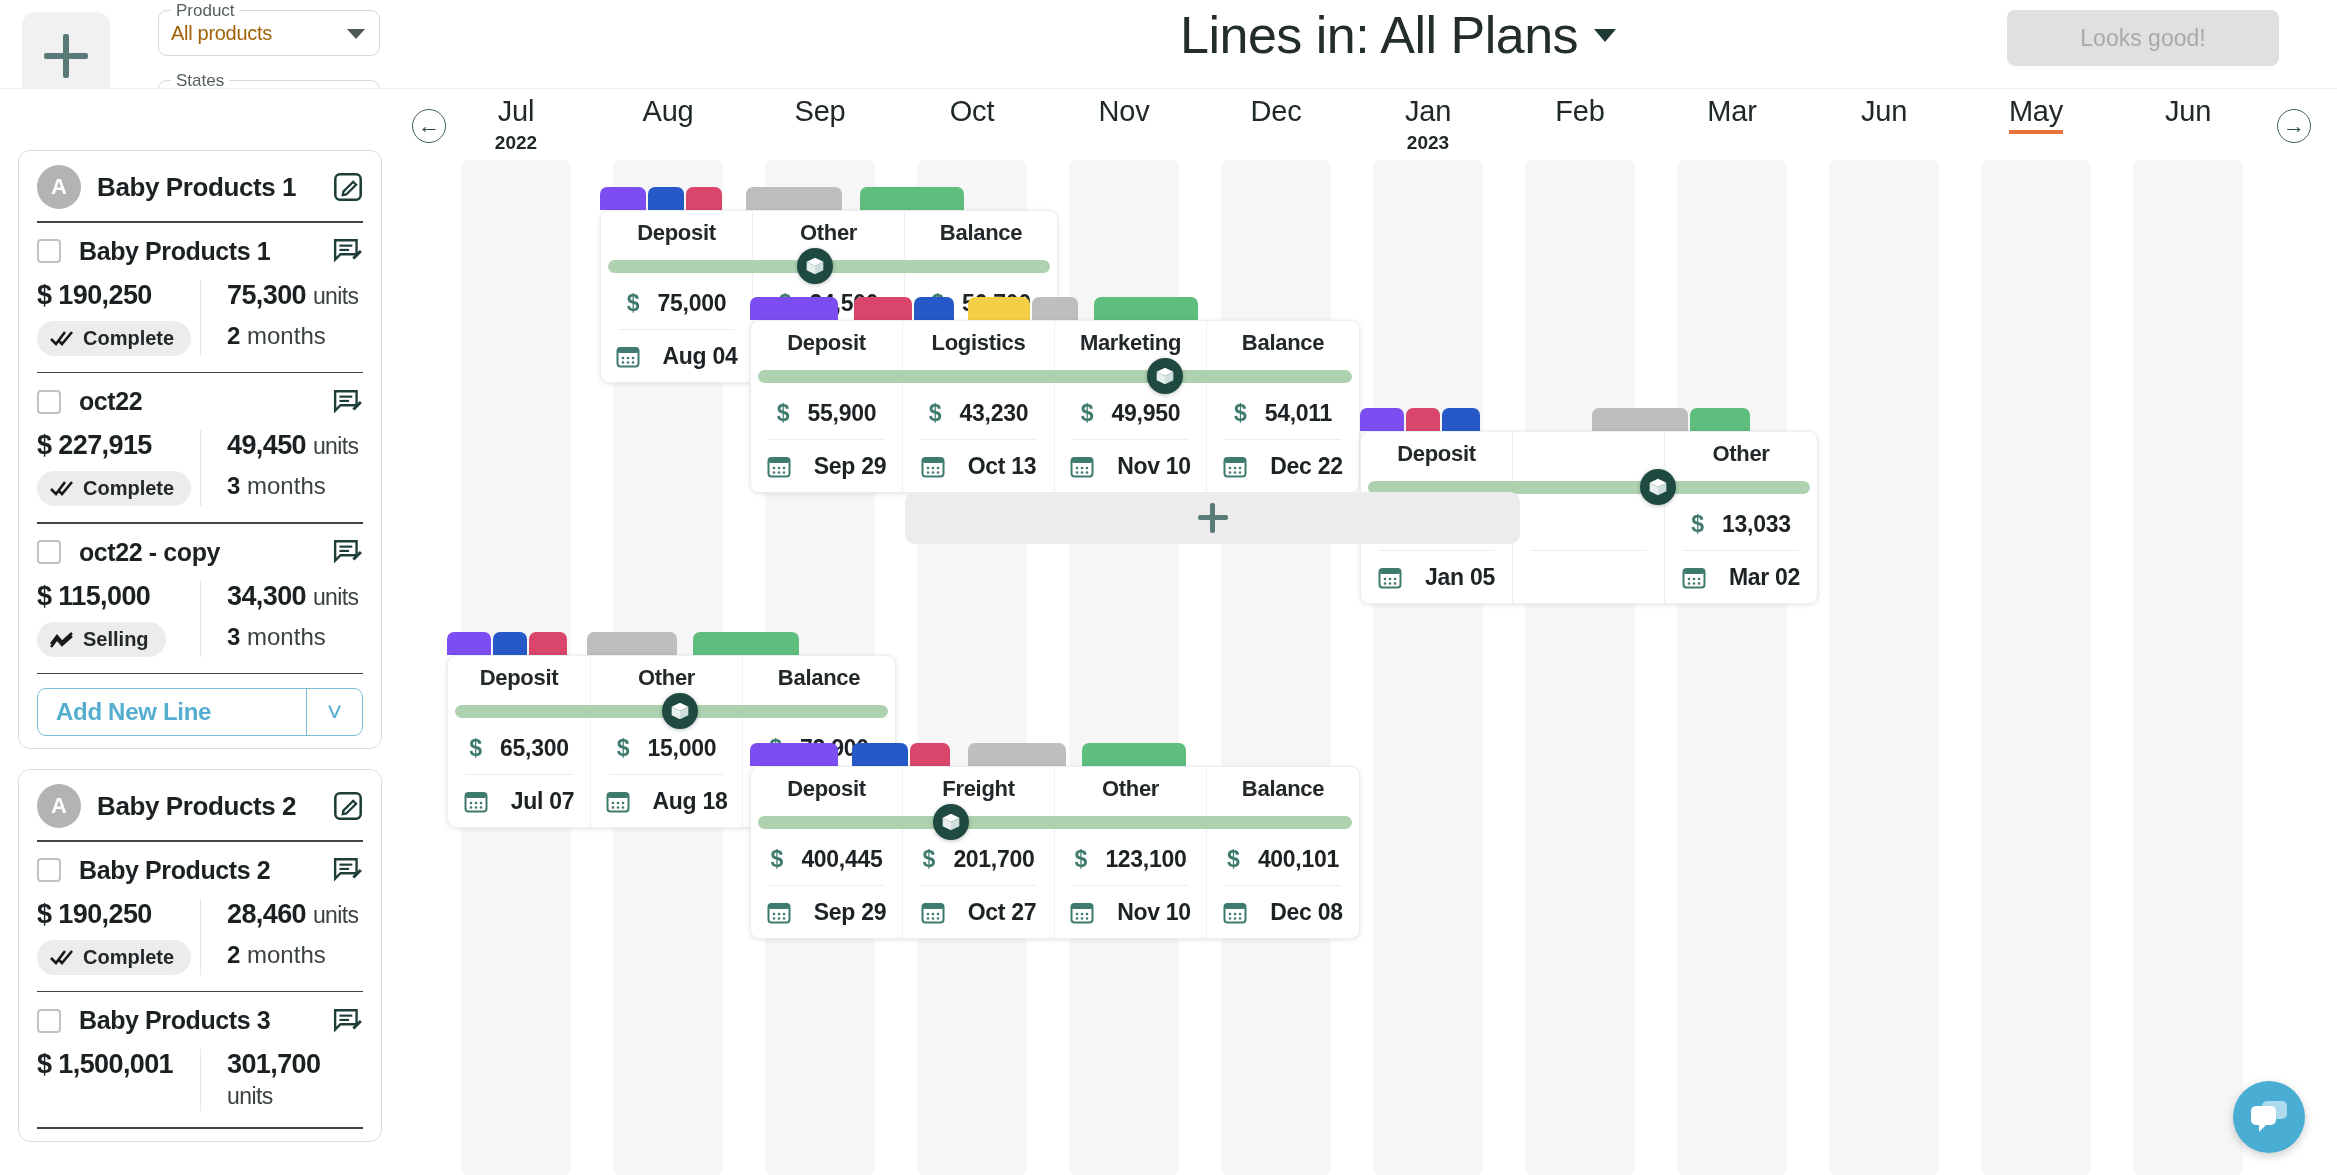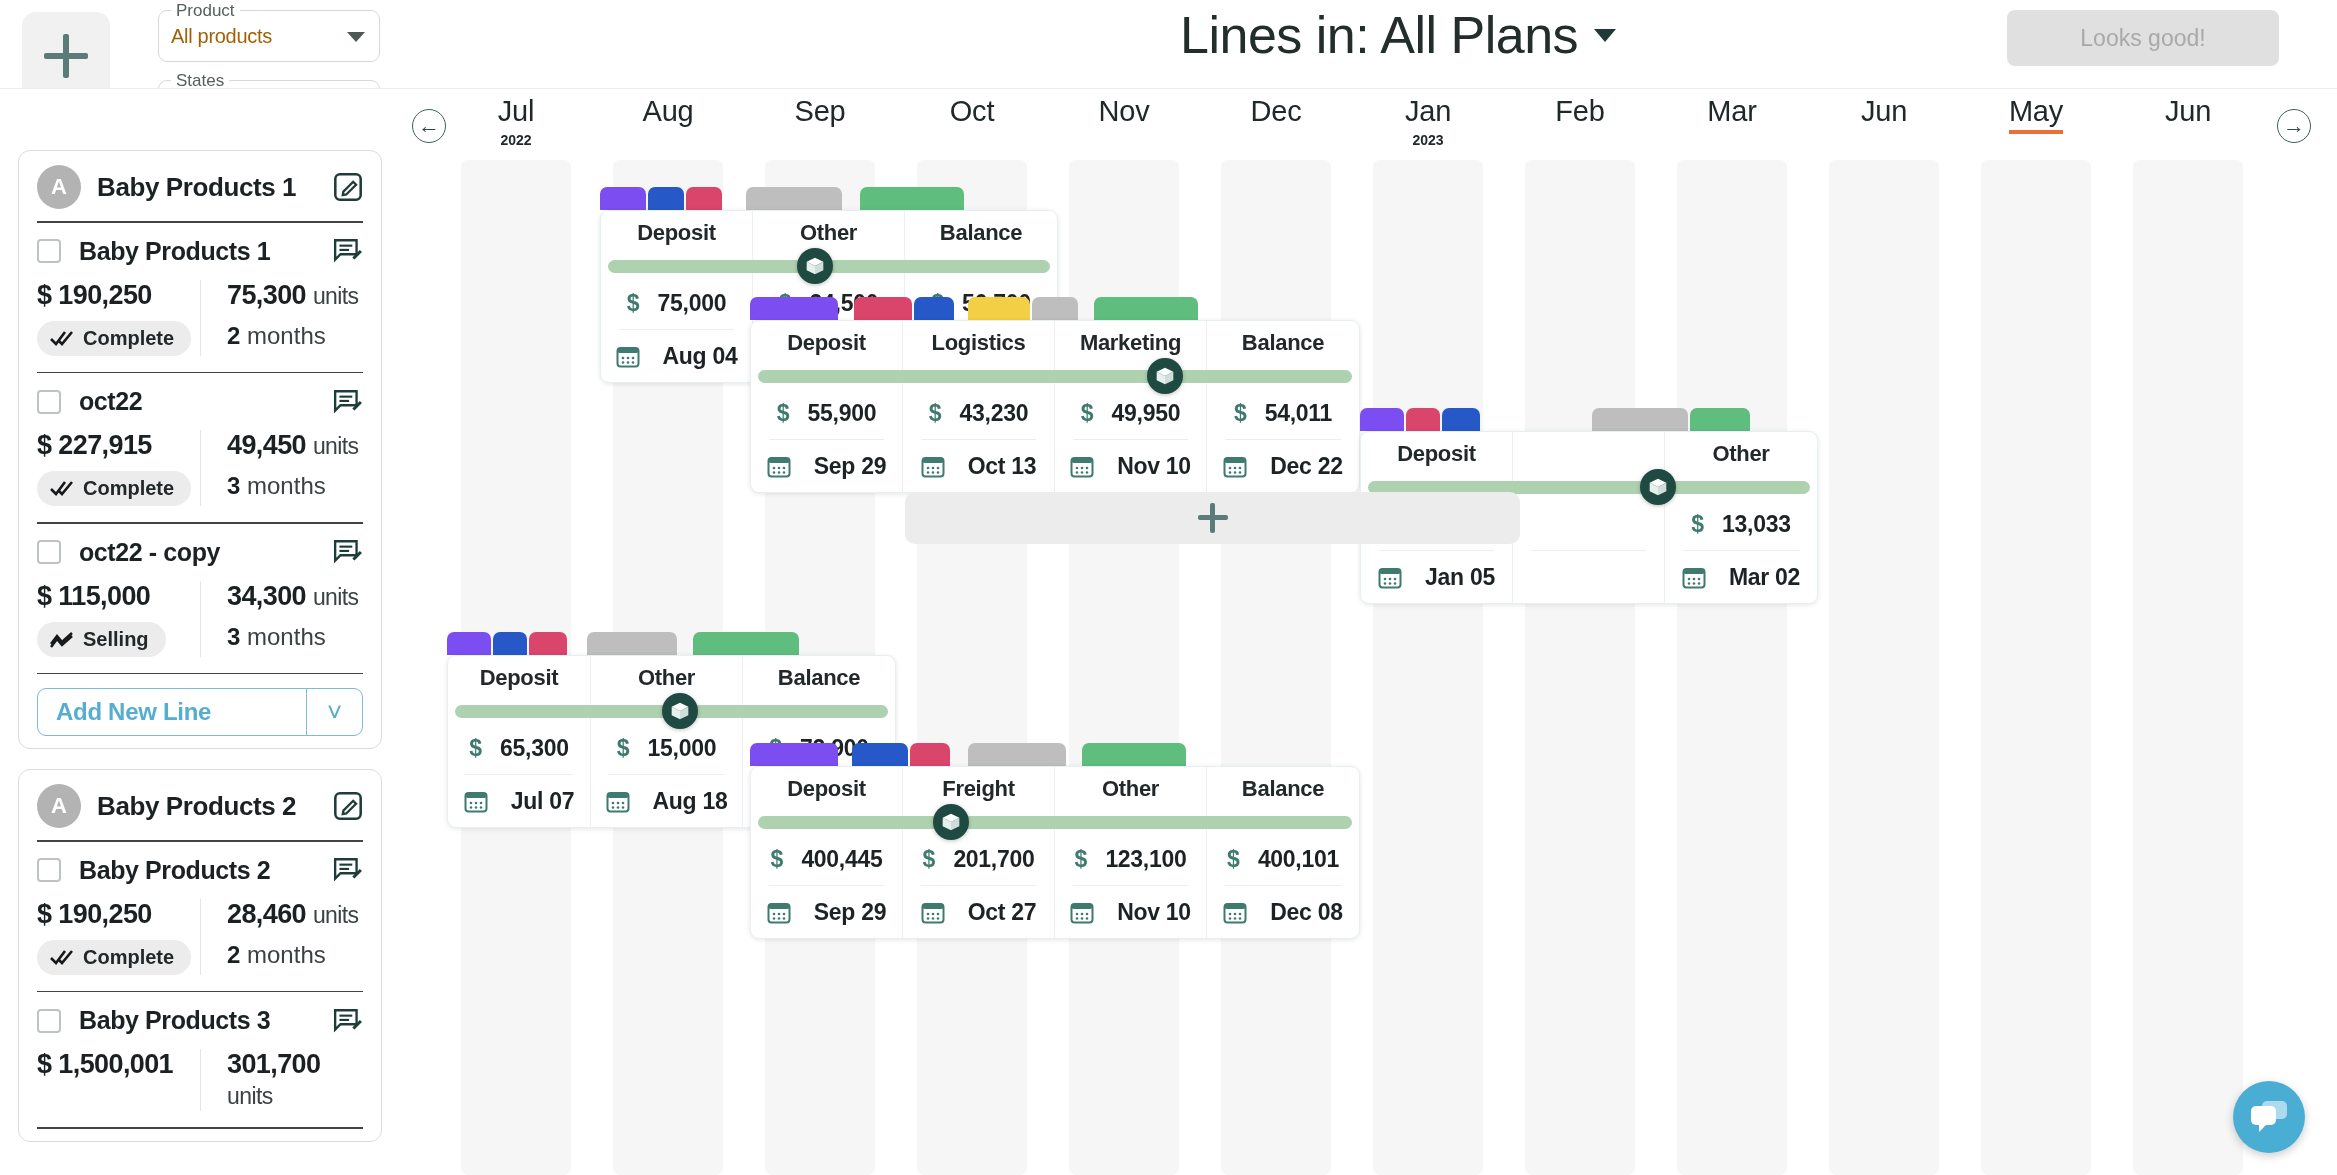--- a/index.html
+++ b/index.html
@@ -24,21 +24,21 @@
   .plus-glyph:before, .plus-glyph:after {
     content: ""; position: absolute; background: #5a7b78; border-radius: 2px;
   }
   .plus-glyph:before { left: 0; top: 19px; width: 44px; height: 6px; }
   .plus-glyph:after { top: 0; left: 19px; height: 44px; width: 6px; }
 
   .select-wrap { position: absolute; width: 222px; }
   .select-wrap.p1 { left: 158px; top: 10px; }
   .select-wrap.p2 { left: 158px; top: 80px; }
   .sel-box {
-    position: relative; height: 52px; border: 1.5px solid #d5d9da; border-radius: 9px;
+    position: relative; height: 46px; border: 1.5px solid #d5d9da; border-radius: 9px;
     display: flex; align-items: center; padding: 0 12px; background: #fff; cursor: pointer; text-align: center;
   }
   .sel-label {
     position: absolute; top: -10px; left: 12px; background: #fff; padding: 0 5px;
     font-size: 17px; color: #56605f;
   }
   .sel-value { font-size: 20px; color: #a16207; letter-spacing: -0.3px; white-space: nowrap;
                overflow: hidden; text-overflow: ellipsis; max-width: 170px; }
   .caret-dn {
     position: absolute; right: 14px; top: 50%; margin-top: -4px;
@@ -69,21 +69,21 @@
     position: absolute; top: 20px; width: 34px; height: 34px; border-radius: 50%;
     border: 1.5px solid #3c615c; display: flex; align-items: center; justify-content: center;
     color: #2d4a46; font-size: 22px; cursor: pointer; background: #fff; line-height: 1;
   }
   .nav-circle.left { left: 412px; }
   .nav-circle.right { left: 2277px; }
   .month-col-head {
     position: absolute; top: 6px; width: 152px; text-align: center; user-select: none;
   }
   .month-col-head .mname { font-size: 29px; color: #20282a; letter-spacing: -0.2px; }
-  .month-col-head .myear { font-size: 14px; font-weight: bold; color: #20282a; margin-top: 4px; }
+  .month-col-head .myear { font-size: 19px; font-weight: bold; color: #20282a; margin-top: 4px; }
   .month-col-head.current .mname { border-bottom: 4px solid #e8713a; display: inline-block; padding-bottom: 2px; }
 
   
   .board { position: absolute; left: 0; top: 140px; width: 2337px; height: 1035px; overflow: hidden; }
   .stripe {
     position: absolute; top: 20px; width: 110px; height: 1015px;
     background: #f6f6f6; border-radius: 7px;
   }
 
   

